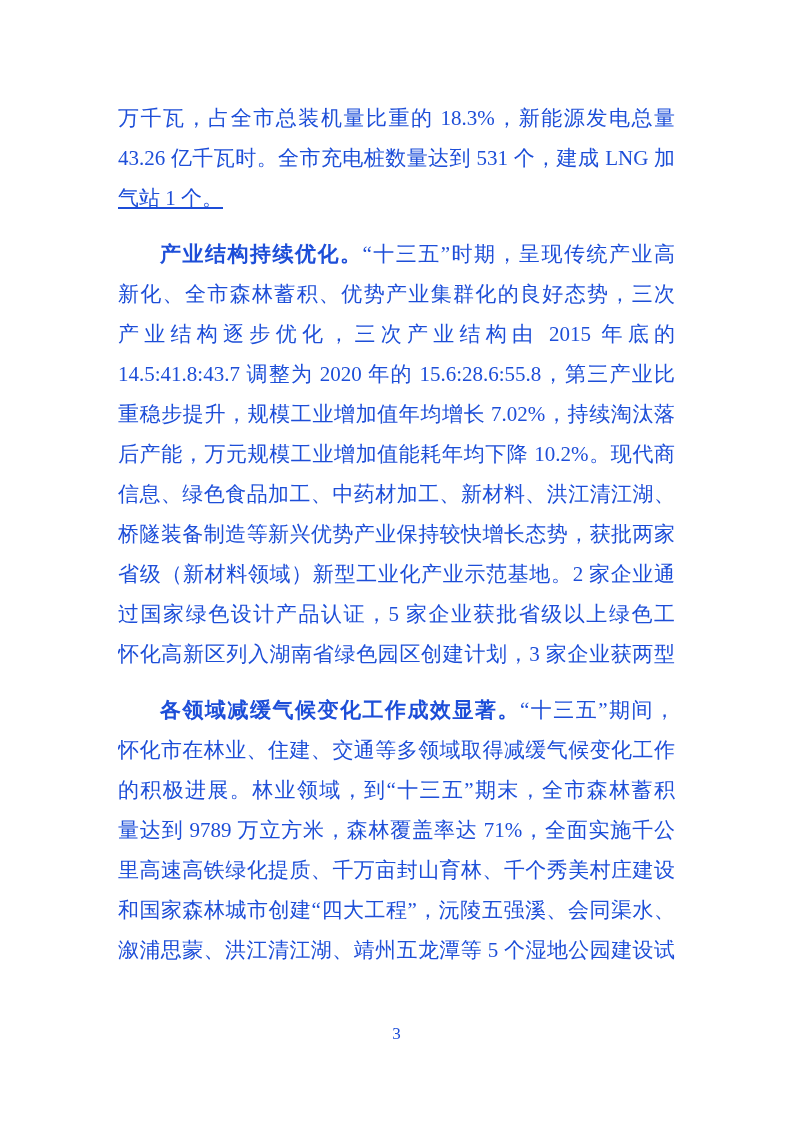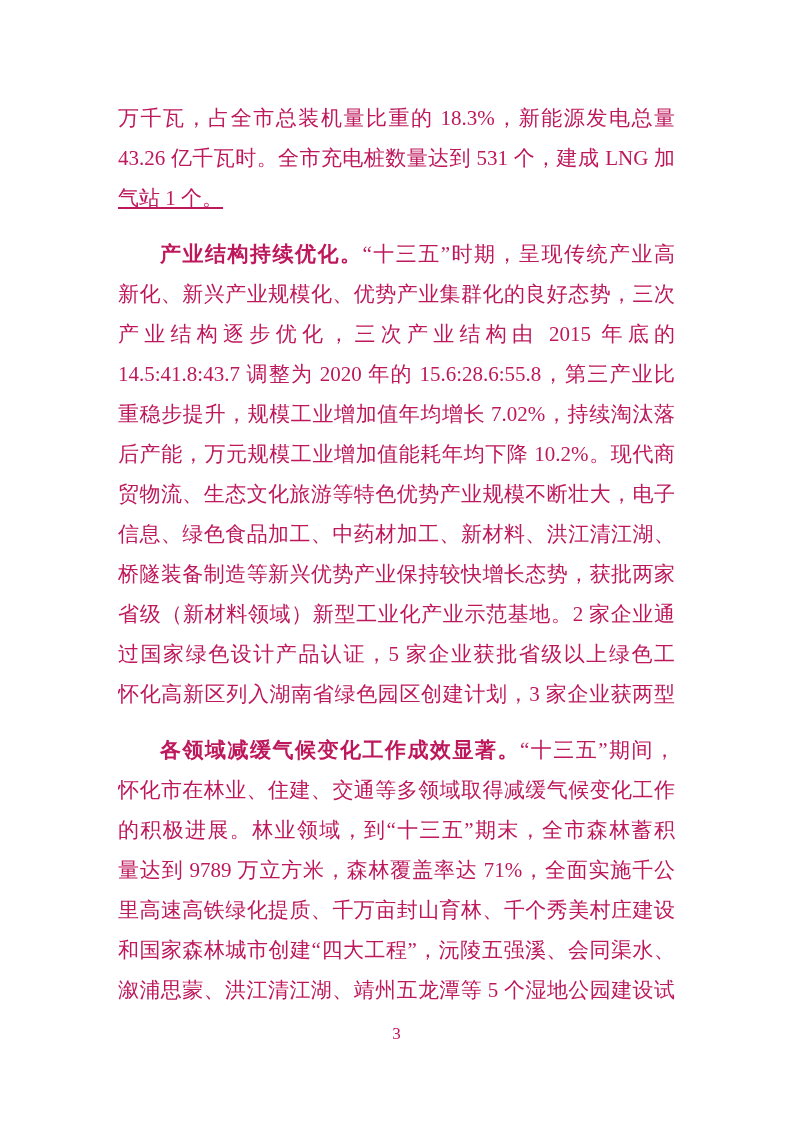--- a/index.html
+++ b/index.html
@@ -5,21 +5,21 @@
   html, body {
     margin: 0;
     padding: 0;
     background: #ffffff;
   }
   .page {
     position: relative;
     width: 793px;
     height: 1122px;
     background: #ffffff;
-    color: #be185d;
+    color: #1d4ed8;
     font-family: "Liberation Serif", "DejaVu Serif", serif;
     overflow: hidden;
   }
   .content {
     position: absolute;
     left: 118px;
     top: 98px;
     width: 557px;
   }
   .line {
@@ -55,26 +55,25 @@
 </style>
 </head>
 <body>
 
 <div class="page">
   <div class="content">
       <div class="line">万千瓦，占全市总装机量比重的 18.3%，新能源发电总量</div>
       <div class="line">43.26 亿千瓦时。全市充电桩数量达到 531 个，建成 LNG 加</div>
       <div class="line last">气站 1 个。</div>
       <div class="line indent"><span class="lead">产业结构持续优化。</span>“十三五”时期，呈现传统产业高</div>
-      <div class="line">新化、新兴产业规模化、优势产业集群化的良好态势，三次</div>
+      <div class="line">新化、全市森林蓄积、优势产业集群化的良好态势，三次</div>
       <div class="line">产业结构逐步优化，三次产业结构由 2015 年底的</div>
       <div class="line">14.5:41.8:43.7 调整为 2020 年的 15.6:28.6:55.8，第三产业比</div>
       <div class="line">重稳步提升，规模工业增加值年均增长 7.02%，持续淘汰落</div>
       <div class="line">后产能，万元规模工业增加值能耗年均下降 10.2%。现代商</div>
-      <div class="line">贸物流、生态文化旅游等特色优势产业规模不断壮大，电子</div>
       <div class="line">信息、绿色食品加工、中药材加工、新材料、洪江清江湖、</div>
       <div class="line">桥隧装备制造等新兴优势产业保持较快增长态势，获批两家</div>
       <div class="line">省级（新材料领域）新型工业化产业示范基地。2 家企业通</div>
       <div class="line">过国家绿色设计产品认证，5 家企业获批省级以上绿色工厂，</div>
       <div class="line">怀化高新区列入湖南省绿色园区创建计划，3 家企业获两型</div>
       <div class="line indent"><span class="lead">各领域减缓气候变化工作成效显著。</span>“十三五”期间，</div>
       <div class="line">怀化市在林业、住建、交通等多领域取得减缓气候变化工作</div>
       <div class="line">的积极进展。林业领域，到“十三五”期末，全市森林蓄积</div>
       <div class="line">量达到 9789 万立方米，森林覆盖率达 71%，全面实施千公</div>
       <div class="line">里高速高铁绿化提质、千万亩封山育林、千个秀美村庄建设</div>

